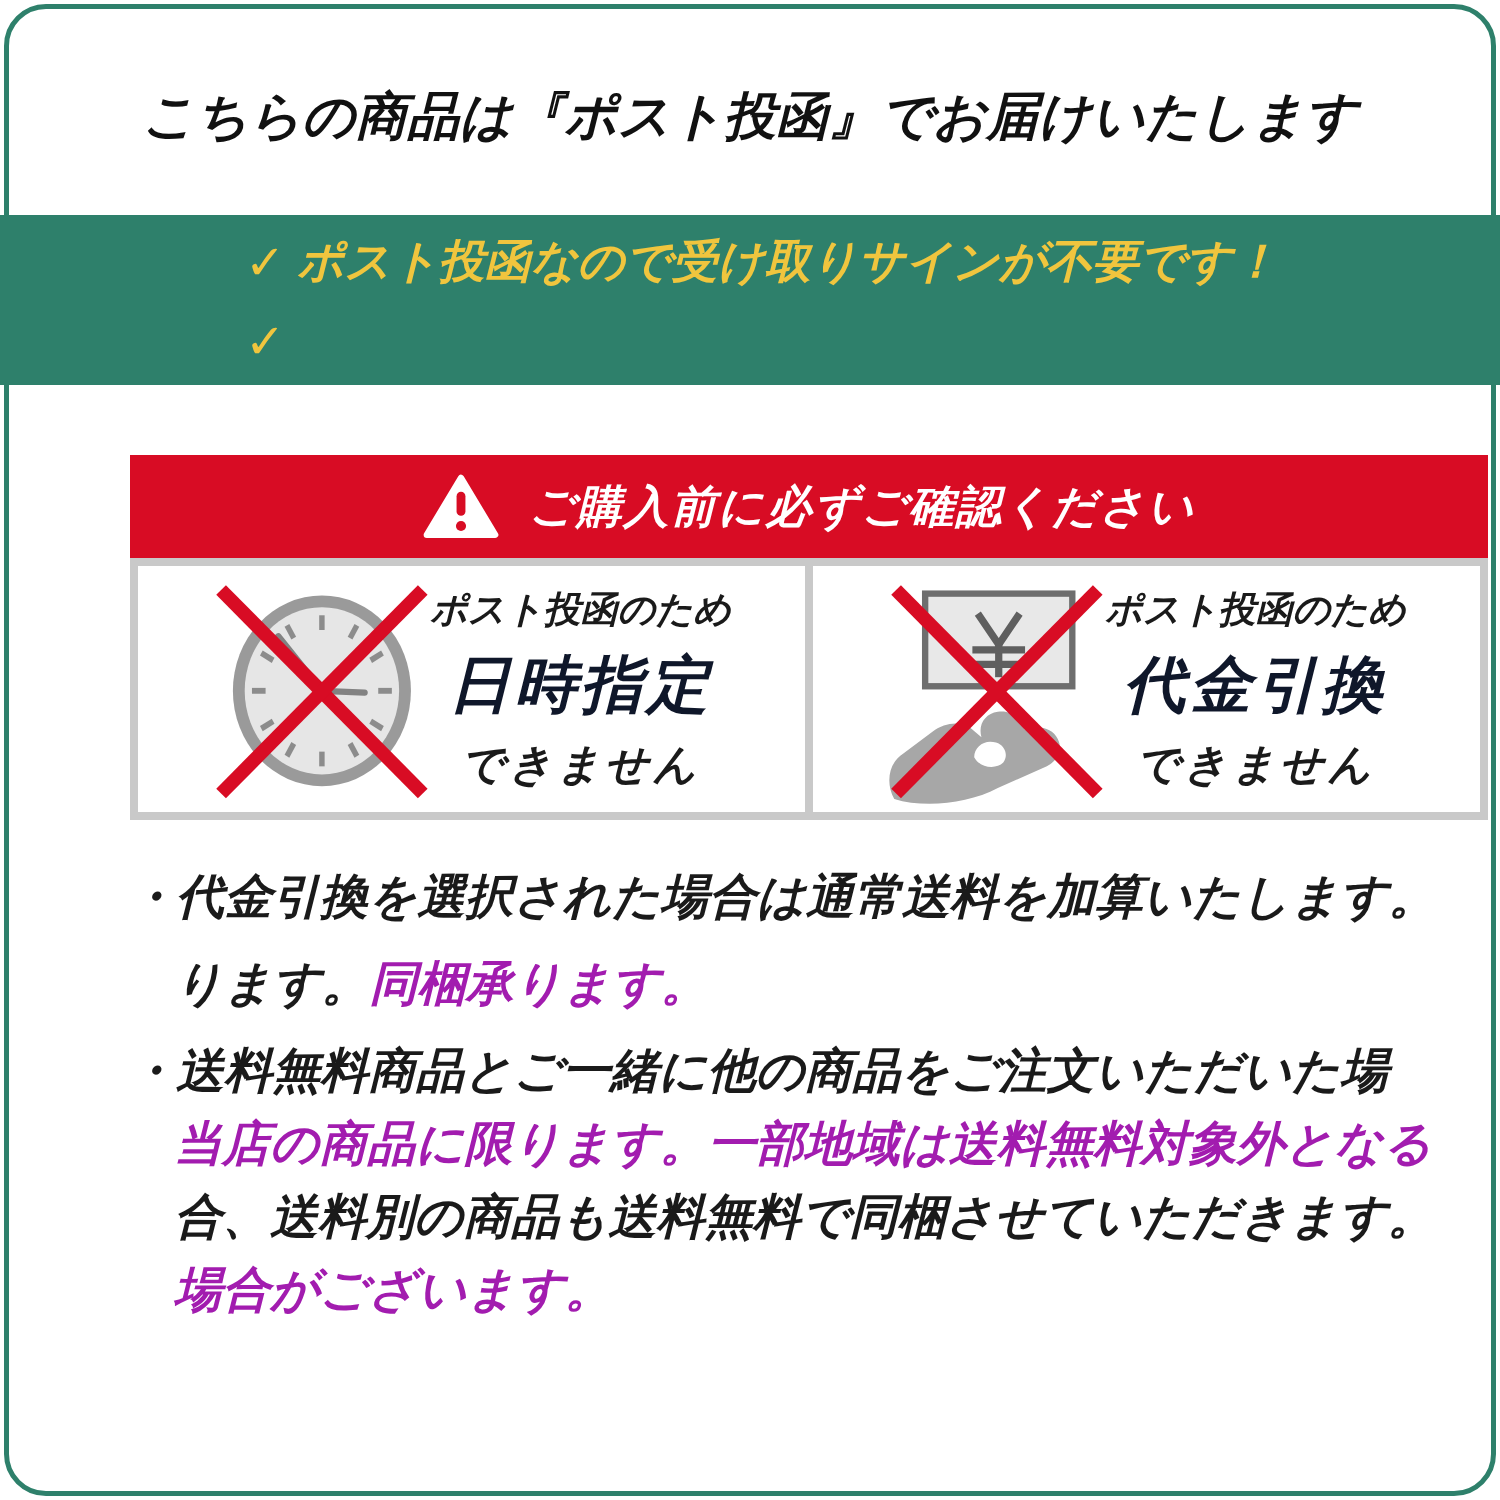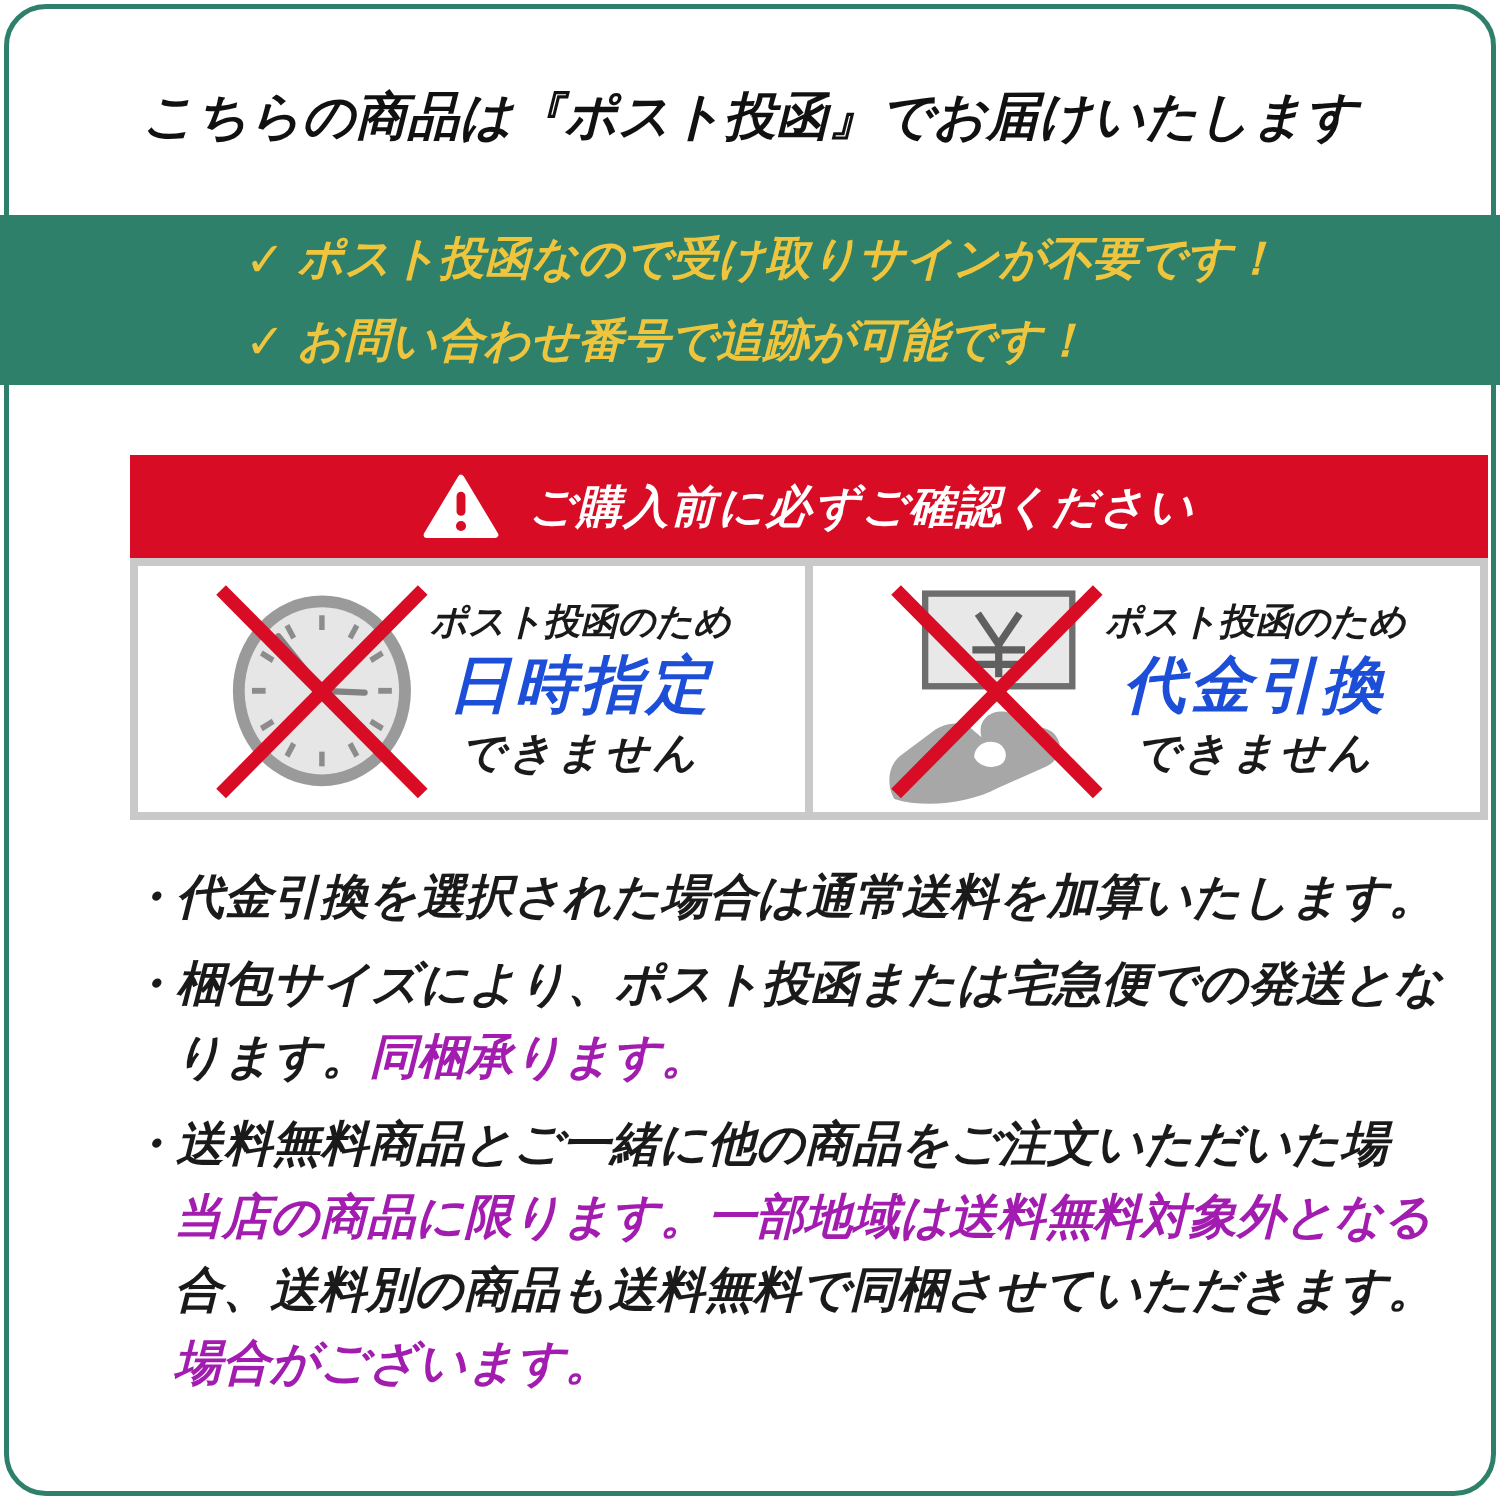--- a/index.html
+++ b/index.html
@@ -34,21 +34,21 @@
   .warning-svg{width:76px;height:68px;flex:none;}
   .alert-body{
     display:flex;height:262px;background:#ffffff;
     border:8px solid #C9C9C9;box-sizing:border-box;
   }
   .panel{flex:1 1 0;display:flex;align-items:center;justify-content:center;min-width:0;}
   .panel + .panel{border-left:8px solid #C9C9C9;}
   .panel-icon{width:218px;height:232px;flex:none;}
   .panel-text{display:flex;flex-direction:column;align-items:center;line-height:1.2;}
   .panel-reason{font-size:37px;color:#1a1a1a;white-space:nowrap;}
-  .panel-restriction{font-size:62px;color:#1d4ed8;letter-spacing:4px;white-space:nowrap;margin:4px 0;}
+  .panel-restriction{font-size:62px;color:#0f172a;letter-spacing:4px;white-space:nowrap;margin:16px 0;}
   .panel-suffix{font-size:43px;color:#1a1a1a;white-space:nowrap;letter-spacing:4px;}
   
   .notes{position:absolute;left:128px;top:860px;width:1300px;font-size:48px;line-height:73px;}
   .note-line{white-space:nowrap;}
   .note-line.indent{padding-left:46px;}
   .note-gap{height:14px;}
   .red{color:#a21caf;}
 </style>
 </head>
 <body>
@@ -59,21 +59,20 @@
     <div class="title">こちらの商品は『ポスト投函』でお届けいたします</div>
   </div>
 
   <div class="band">
     <div class="band-line">
       <span class="band-check">✓</span>
       <span>ポスト投函なので受け取りサインが不要です！</span>
     </div>
     <div class="band-line">
       <span class="band-check">✓</span>
-      <span>お問い合わせ番号で追跡が可能です！</span>
     </div>
   </div>
 
   <div class="alert">
     <div class="alert-header">
       <svg class="warning-svg" viewBox="0 0 120 104">
         <path d="M60,6 L114,96 L6,96 Z" fill="#ffffff" stroke="#ffffff" stroke-width="10" stroke-linejoin="round"></path>
         <rect x="53" y="28" width="14" height="38" rx="7" fill="#D80C24"></rect>
         <circle cx="60" cy="82" r="8" fill="#D80C24"></circle>
       </svg>
@@ -141,23 +140,20 @@
       </div>
 
     </div>
   </div>
 
   <div class="notes">
     <div class="note-line">
       <span>・</span><span>代金引換を選択された場合は通常送料を加算いたします。</span>
     </div>
     <div class="note-gap"></div>
-    <div class="note-line">
-      <span>・</span><span>梱包サイズにより、ポスト投函または宅急便での発送とな</span>
-    </div>
     <div class="note-line indent">
       <span>ります。</span><span class="red">同梱承ります。</span>
     </div>
     <div class="note-gap"></div>
     <div class="note-line">
       <span>・</span><span>送料無料商品とご一緒に他の商品をご注文いただいた場</span>
     </div>
     <div class="note-line indent red">
       <span>当店の商品に限ります。一部地域は送料無料対象外となる</span>
     </div>

